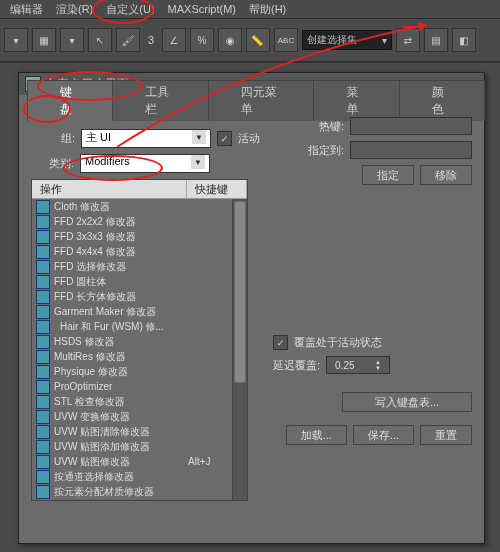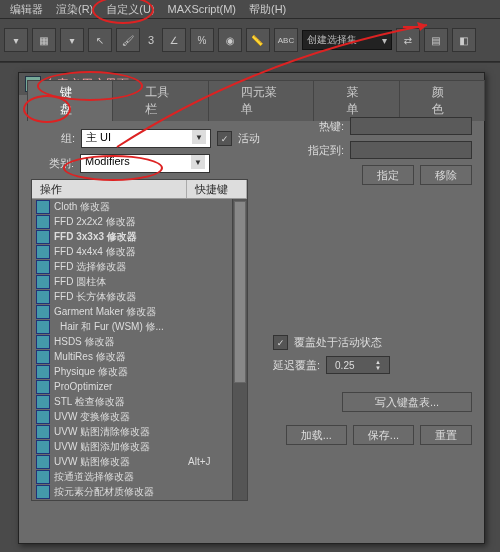--- a/index.html
+++ b/index.html
@@ -126,21 +126,21 @@
             <div class="list-item">
               <div class="li-ico"></div>
               <span style="width: 130px;">Cloth 修改器</span>
             </div>
             <div class="list-item">
               <div class="li-ico"></div>
               <span style="width: 130px;">FFD 2x2x2 修改器</span>
             </div>
             <div class="list-item">
               <div class="li-ico"></div>
-              <span style="width: 130px; font-weight: bold;">FFD 3x3x3 修改器</span>
+              <span style="width: 130px;">FFD 3x3x3 修改器</span>
             </div>
             <div class="list-item">
               <div class="li-ico"></div>
               <span style="width: 130px;">FFD 4x4x4 修改器</span>
             </div>
             <div class="list-item">
               <div class="li-ico"></div>
               <span style="width: 130px;">FFD 选择修改器</span>
             </div>
             <div class="list-item">

